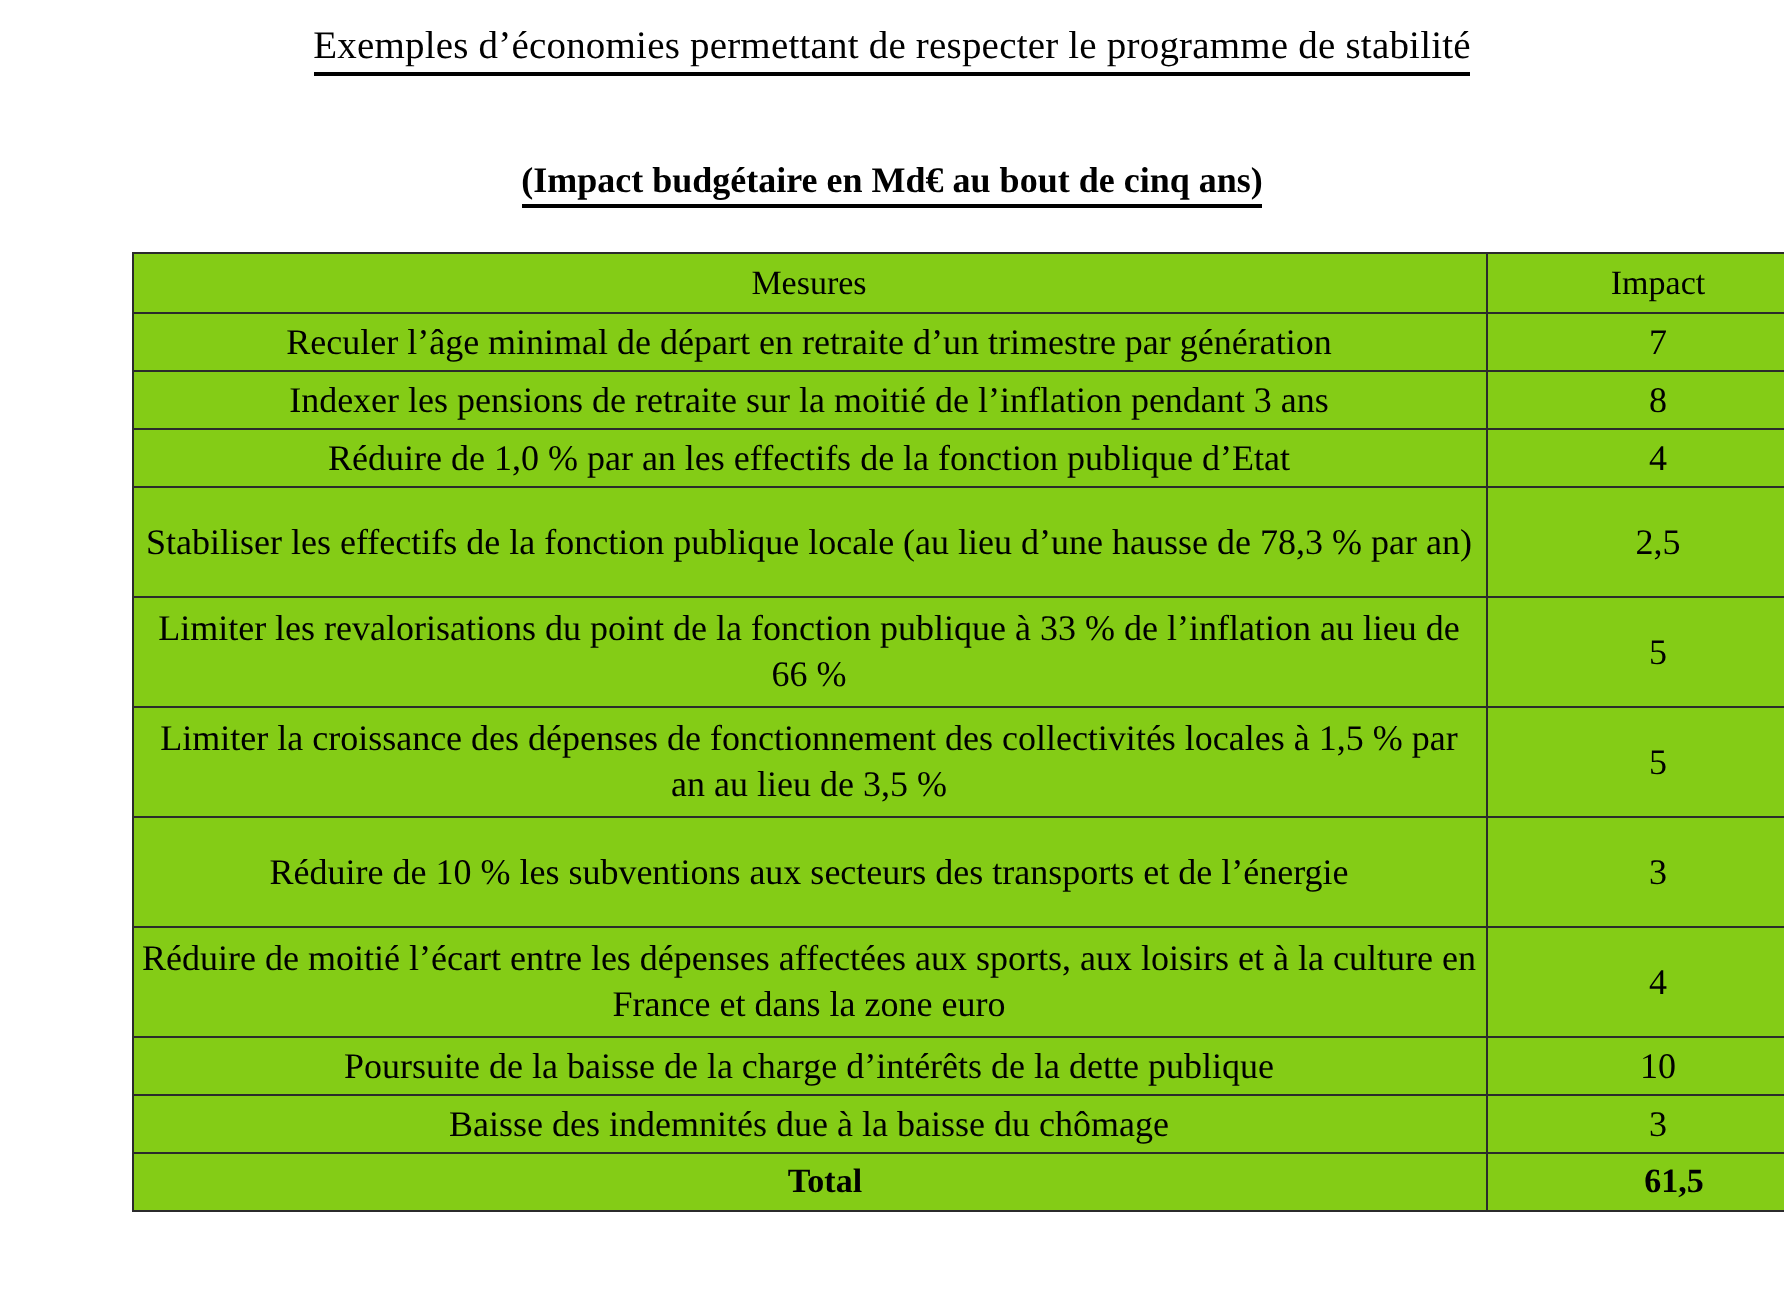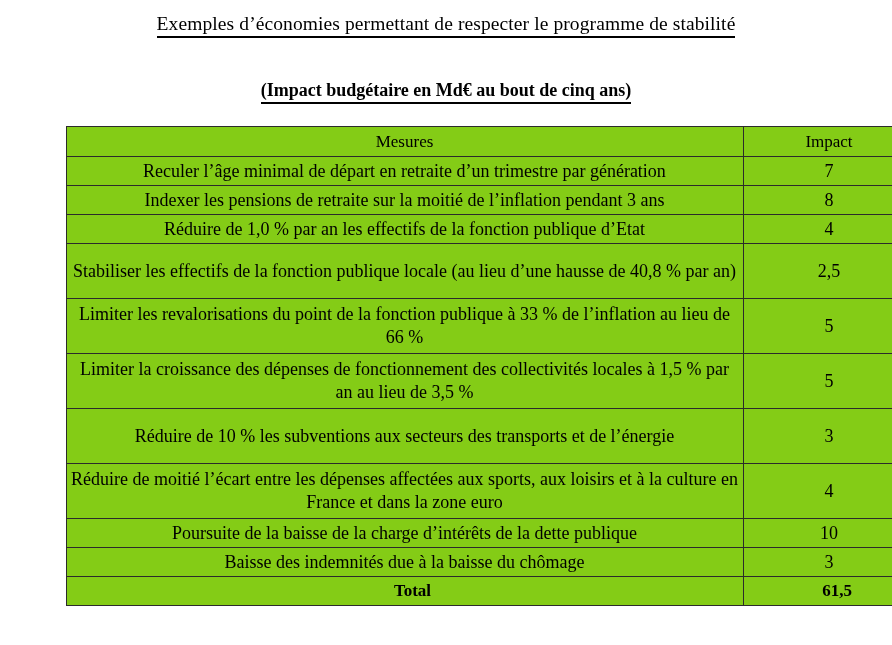--- a/index.html
+++ b/index.html
@@ -119,21 +119,21 @@
           <td>8</td>
         </tr>
 
 
         <tr class="data-row">
           <td>Réduire de 1,0 % par an les effectifs de la fonction publique d’Etat</td>
           <td>4</td>
         </tr>
 
         <tr class="data-row two-line">
-          <td>Stabiliser les effectifs de la fonction publique locale (au lieu d’une hausse de 40,8 % par an)</td>
+          <td>Stabiliser les effectifs de la fonction publique locale (au lieu d’une hausse de 78,3 % par an)</td>
           <td>2,5</td>
         </tr>
 
         <tr class="data-row two-line">
           <td>Limiter les revalorisations du point de la fonction publique à 33 % de l’inflation au lieu de 66 %</td>
           <td>5</td>
         </tr>
 
         <tr class="data-row two-line">
           <td>Limiter la croissance des dépenses de fonctionnement des collectivités locales à 1,5 % par an au lieu de 3,5 %</td>

